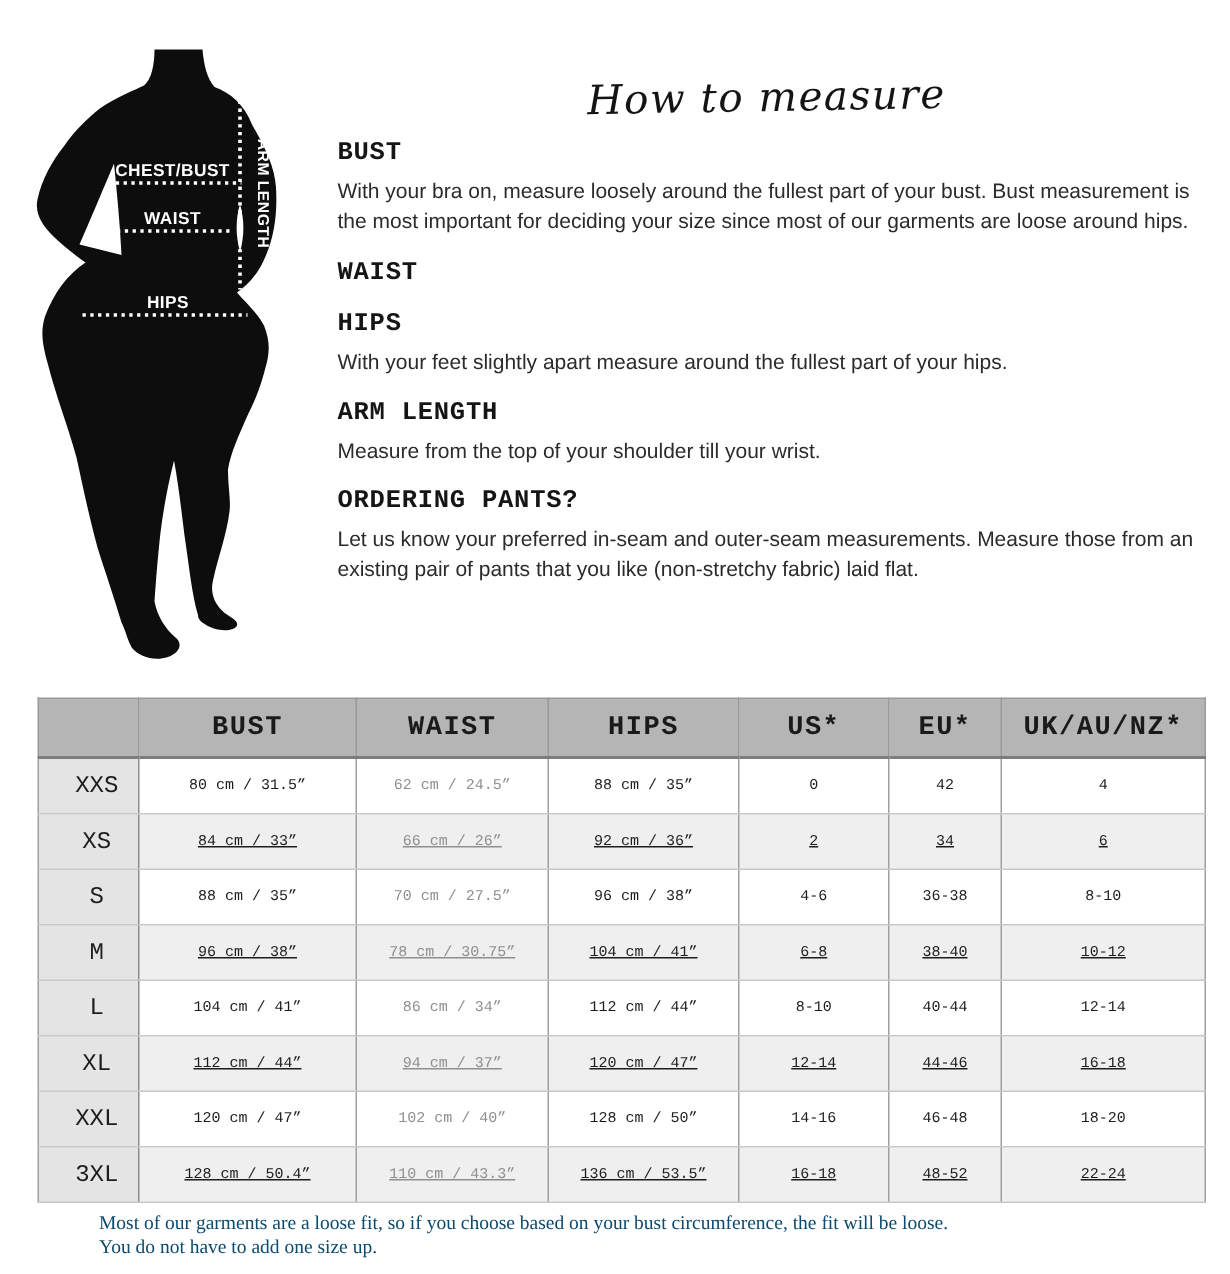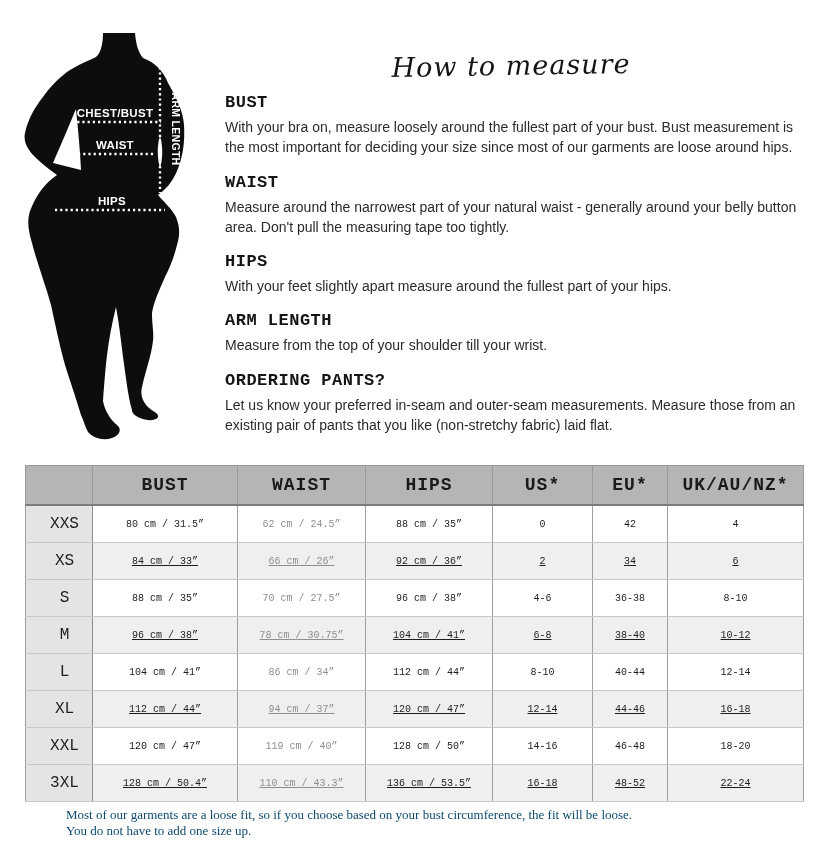--- a/index.html
+++ b/index.html
@@ -97,21 +97,20 @@
 
     <div class="content">
       <h1 class="title">How to measure</h1>
 
       <section>
         <h2>BUST</h2>
         <p>With your bra on, measure loosely around the fullest part of your bust. Bust measurement is the most important for deciding your size since most of our garments are loose around hips.</p>
       </section>
       <section>
         <h2>WAIST</h2>
-        <p>Measure around the narrowest part of your natural waist - generally around your belly button area. Don't pull the measuring tape too tightly.</p>
       </section>
       <section>
         <h2>HIPS</h2>
         <p>With your feet slightly apart measure around the fullest part of your hips.</p>
       </section>
       <section>
         <h2>ARM LENGTH</h2>
         <p>Measure from the top of your shoulder till your wrist.</p>
       </section>
       <section>
@@ -193,21 +192,21 @@
         <td>112 cm / 44”</td>
         <td class="muted">94 cm / 37”</td>
         <td>120 cm / 47”</td>
         <td>12-14</td>
         <td>44-46</td>
         <td>16-18</td>
       </tr>
       <tr>
         <td class="size">XXL</td>
         <td>120 cm / 47”</td>
-        <td class="muted">119 cm / 40”</td>
+        <td class="muted">102 cm / 40”</td>
         <td>128 cm / 50”</td>
         <td>14-16</td>
         <td>46-48</td>
         <td>18-20</td>
       </tr>
       <tr class="alt">
         <td class="size">3XL</td>
         <td>128 cm / 50.4”</td>
         <td class="muted">110 cm / 43.3”</td>
         <td>136 cm / 53.5”</td>

